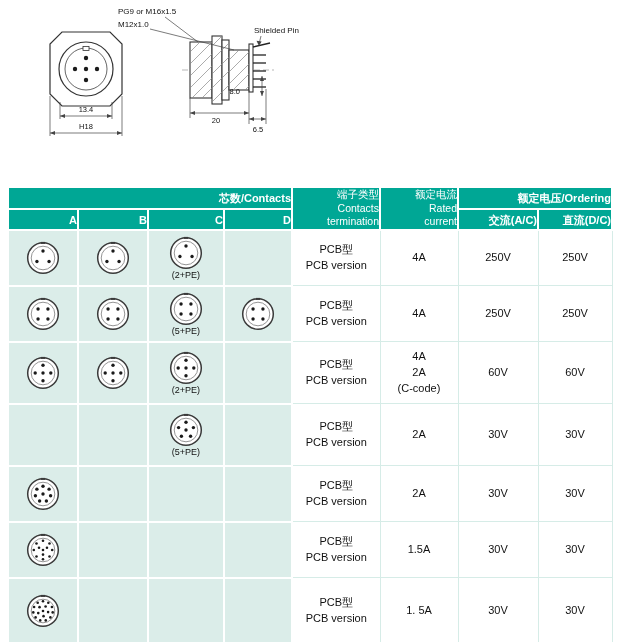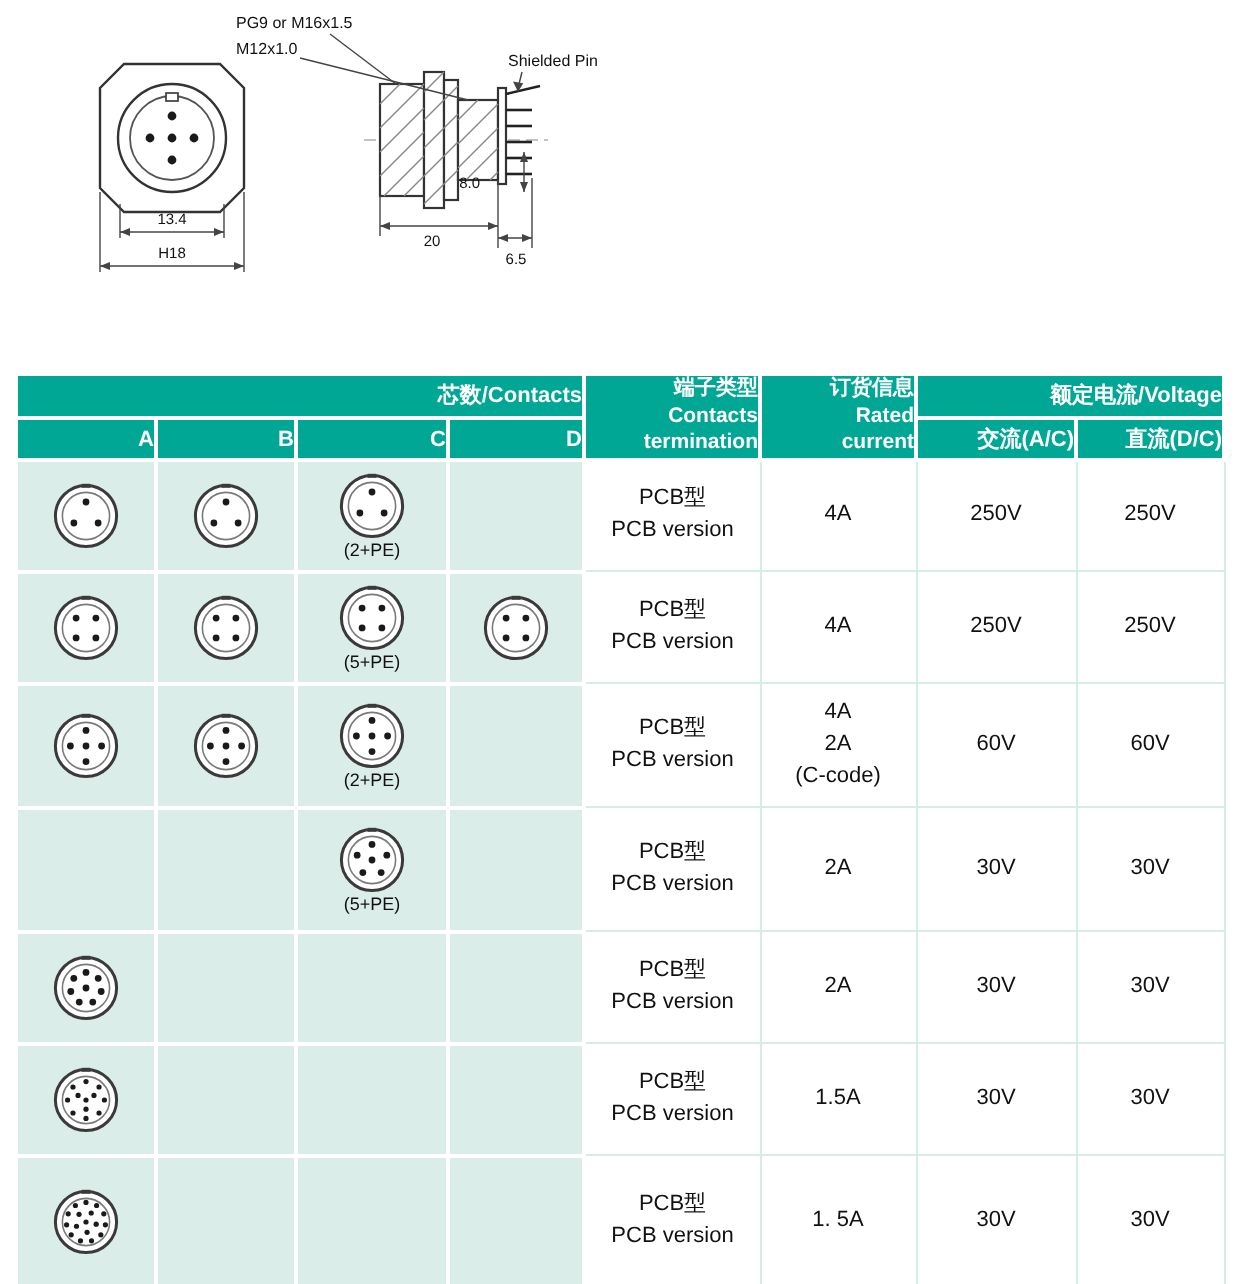--- a/index.html
+++ b/index.html
@@ -21,21 +21,21 @@
 
   
   .ordering {
     position:absolute; top:186px; left:7px;
     width:604px; border-collapse:collapse; table-layout:fixed;
   }
   .ordering th {
     background:#00A795; color:#fff; font-weight:bold; font-size:11px;
     border:2px solid #fff; text-align:right; vertical-align:middle; line-height:1.3;
   }
-  .ordering th.hdr-pre { white-space:pre-line; font-size:10.5px; font-weight:bold; }
+  .ordering th.hdr-pre { white-space:pre-line; font-size:10.5px; font-weight:normal; }
   .ordering thead tr:nth-child(1) { height:22px; }
   .ordering thead tr:nth-child(2) { height:20px; }
   .ordering td { text-align:center; vertical-align:middle; }
   td.icon-cell { background:#DBEDE9; border:2px solid #fff; }
   td.text-cell {
     background:#fff; border:1px solid #D6ECE7;
     font-size:11px; white-space:pre-line; line-height:1.45; color:#111;
   }
   .ordering tbody tr:nth-child(1) { height:56px; }
   .ordering tbody tr:nth-child(2) { height:56px; }
@@ -165,24 +165,24 @@
         <col style="width:78px">
         <col style="width:80px">
         <col style="width:74px">
     </colgroup>
     <thead>
       <tr>
         <th colspan="4">芯数/Contacts</th>
         <th rowspan="2" class="hdr-pre">端子类型
 Contacts
 termination</th>
-        <th rowspan="2" class="hdr-pre">订货信息
+        <th rowspan="2" class="hdr-pre">额定电流
 Rated
 current</th>
-        <th colspan="2">额定电流/Voltage</th>
+        <th colspan="2">额定电压/Ordering</th>
       </tr>
       <tr>
         <th>A</th>
         <th>B</th>
         <th>C</th>
         <th>D</th>
         <th>交流(A/C)</th>
         <th>直流(D/C)</th>
       </tr>
     </thead>

